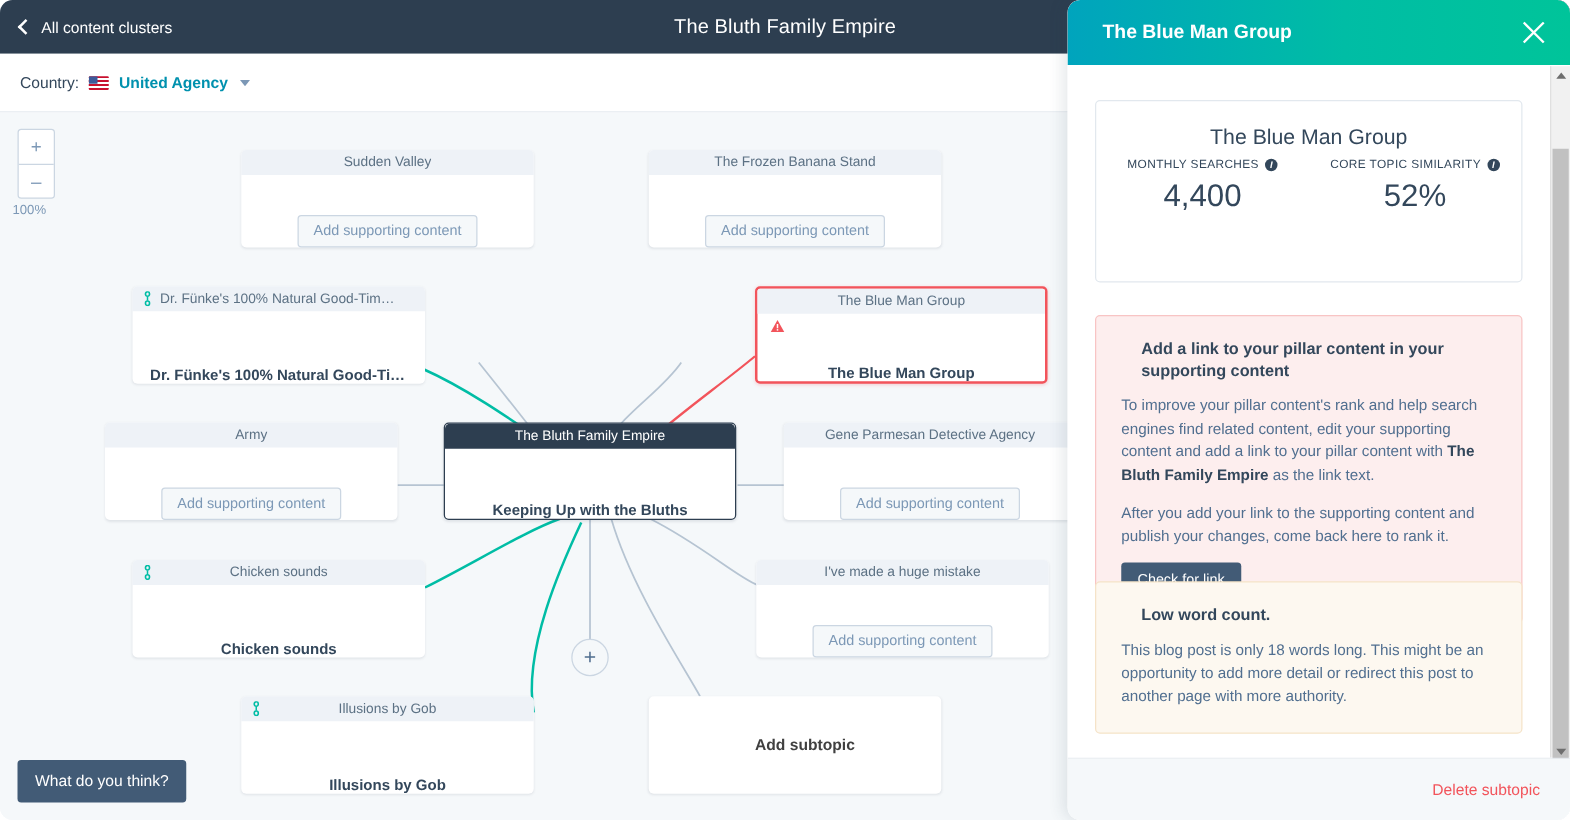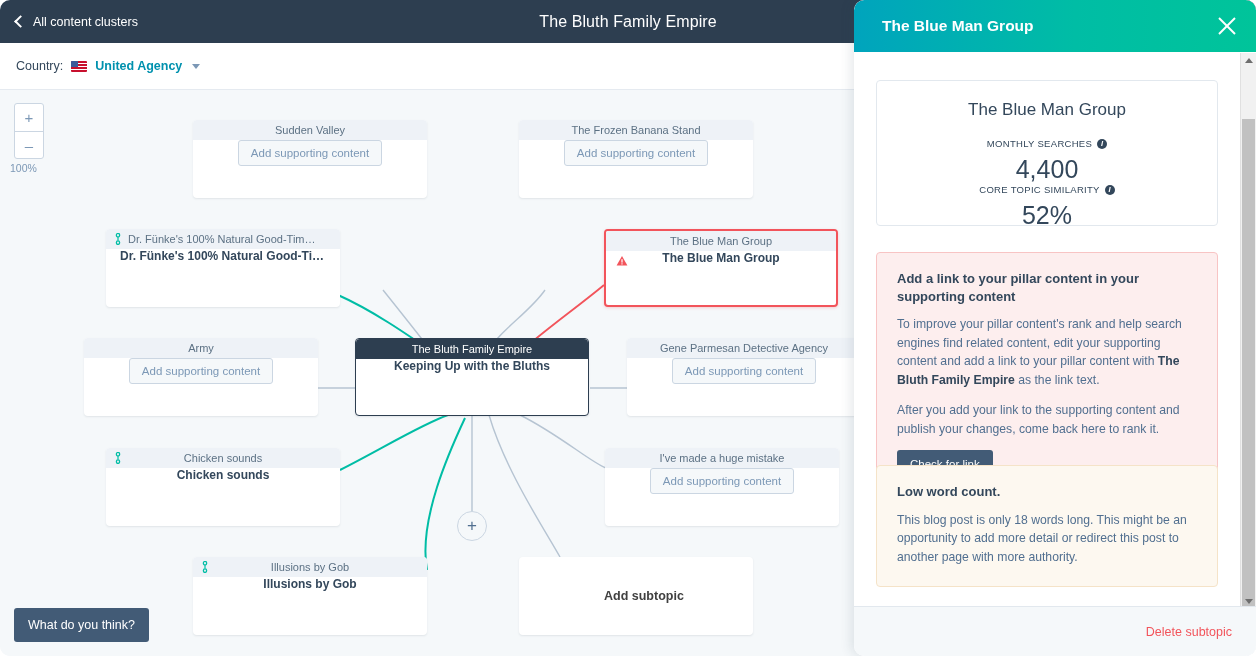--- a/index.html
+++ b/index.html
@@ -130,21 +130,21 @@
     box-sizing: border-box;
   }
   .node-head .title-txt {
     white-space: nowrap; overflow: hidden; text-overflow: ellipsis;
   }
   .link-ico {
     position: absolute; left: 8px; top: 4px;
     width: 8px; height: 12px;
   }
   .node-body {
-    display: flex; align-items: flex-start; justify-content: center;
+    display: flex; align-items: flex-end; justify-content: center;
     height: calc(100% - 20px);
   }
   .add-supporting {
     background: #f5f8fa;
     border: 1px solid #cbd6e2;
     border-radius: 3px;
     color: #7c98b6;
     font-size: 11.5px;
     padding: 6px 12px;
     cursor: pointer;
@@ -256,21 +256,21 @@
     background: #ffffff;
     border: 1px solid #e2e8ee;
     border-radius: 4px;
     box-sizing: border-box;
   }
   .stats-title {
     text-align: center; font-size: 17px; color: #33475b;
     margin-top: 19px;
   }
   .stats-row {
-    display: flex; margin-top: 18px; flex-direction: column;
+    display: flex; margin-top: 6px;
   }
   .stat { flex: 1; text-align: center; }
   .stat-label {
     font-size: 9.5px; color: #33475b; letter-spacing: .3px;
     display: flex; align-items: center; justify-content: center; gap: 5px;
     text-transform: uppercase;
   }
   .info-dot {
     display: inline-block; width: 10px; height: 10px; border-radius: 50%;
     background: #33475b; color: #ffffff;
@@ -291,21 +291,21 @@
   }
   .alert.pink {
     background: #fdeeee; border: 1px solid #f8c4c4;
   }
   .alert.cream {
     top: 413px;
     background: #fdf8f0; border: 1px solid #f5e3c8;
   }
   .alert-title {
     font-size: 13px; font-weight: bold; color: #33475b;
-    line-height: 1.35; margin-bottom: 10px;
+    line-height: 1.35; margin-bottom: 10px; margin-left: 16px;
   }
   .alert-p {
     font-size: 12.2px; color: #516f90; line-height: 1.52;
     margin: 0 0 12px 0;
   }
   .alert-p:last-of-type { margin-bottom: 0; }
   .alert-p b { color: #33475b; }
   .check-btn {
     display: inline-block;
     background: #425b76; color: #ffffff;

